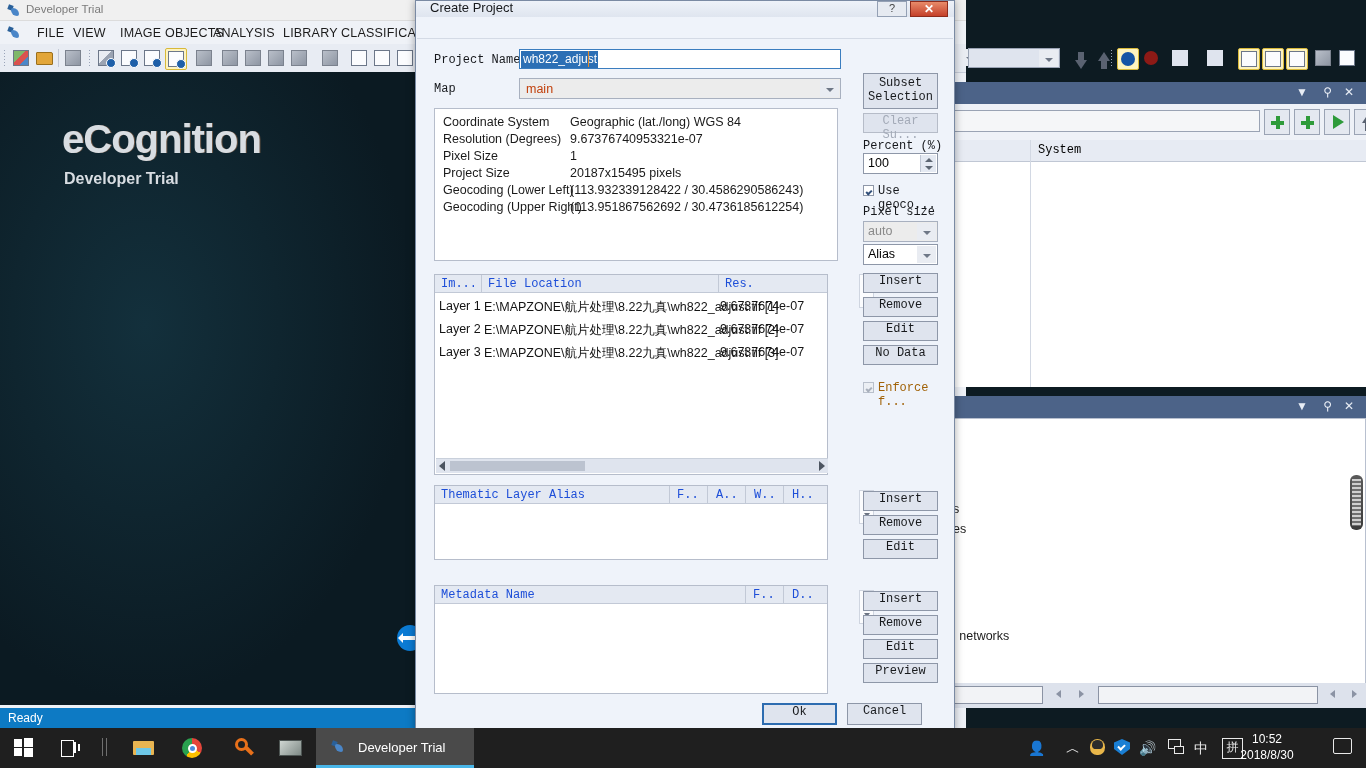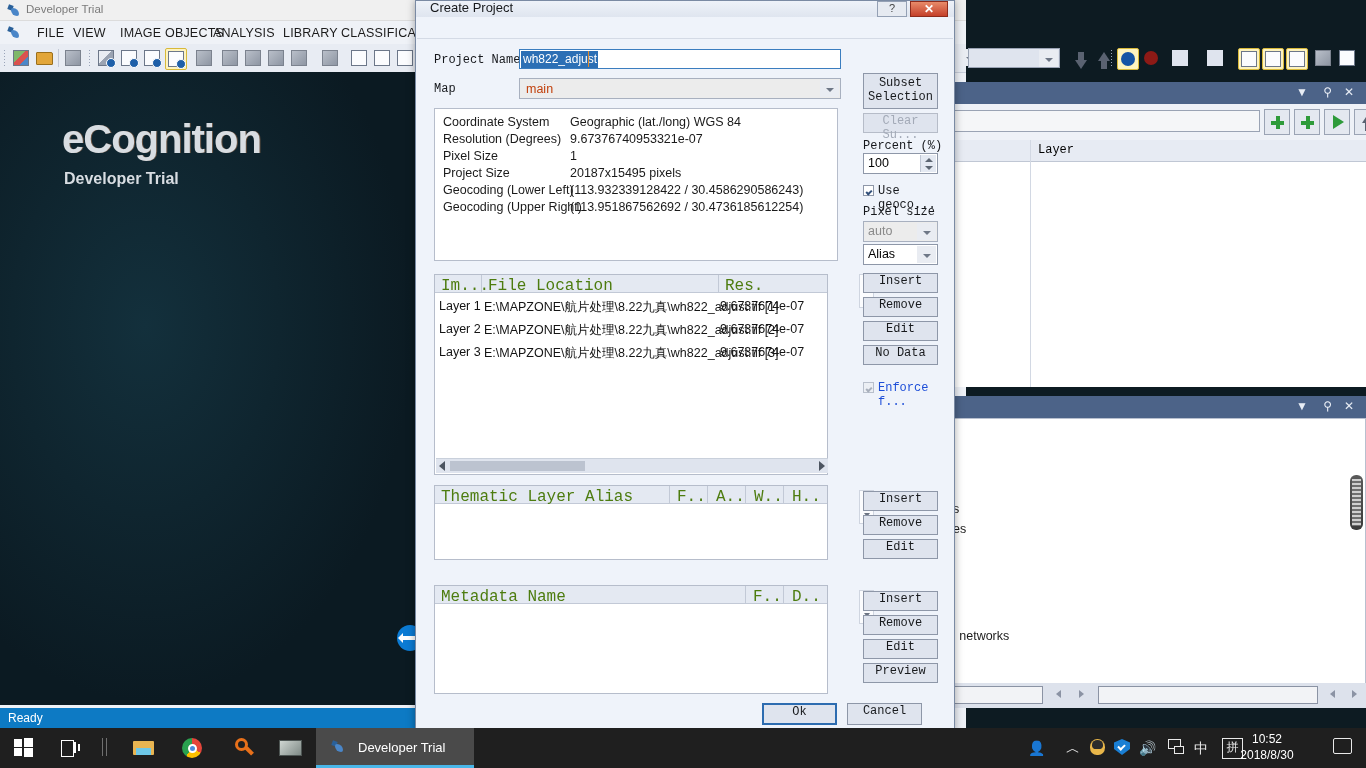--- a/index.html
+++ b/index.html
@@ -119,21 +119,21 @@
      border:1px solid #94a0b4;box-sizing:border-box;text-align:center;font-size:11px;color:#444;}
   #dlg-close{position:absolute;right:6px;top:0;width:38px;height:16px;
      background:linear-gradient(#e88b6a,#c5402a);border:1px solid #8d2b1c;box-sizing:border-box;
      color:#fff;text-align:center;font-size:12px;font-weight:bold;line-height:14px;}
 
   #dlg-menubar{position:absolute;left:0;top:16px;width:538px;height:21px;background:#fff;}
   #dlg-menubar .dmi{position:absolute;top:3px;font-size:12.5px;color:#121212;cursor:default;}
   #dlg-menu-sep{position:absolute;left:1px;top:37px;width:536px;height:1px;background:#d4dae5;}
 
   .lbl{position:absolute;font-family:"Liberation Mono",monospace;font-size:12px;color:#16181c;}
-  .lbl.dis{color:#1d4ed8;}
+  .lbl.dis{color:#a16207;}
 
   #project-name-input{position:absolute;left:103px;top:48px;width:322px;height:20px;
      background:#fff;border:1px solid #3b7dbf;box-sizing:border-box;}
   #project-name-sel{position:absolute;left:1px;top:1px;height:16px;background:#2c6fb5;
      color:#fff;font-size:12px;padding:1px 1px 0 2px;}
   #pn-caret{position:absolute;left:68px;top:1px;width:1px;height:16px;background:#e08a2a;}
 
   #map-combo{position:absolute;left:103px;top:77px;width:322px;height:21px;background:#ececec;
      border:1px solid #a8b0bf;box-sizing:border-box;}
   #map-combo .cval{position:absolute;left:6px;top:3px;font-size:12.5px;color:#c2410c;}
@@ -141,21 +141,21 @@
   .cbtn::after{content:"";position:absolute;left:6px;top:8px;width:0;height:0;
      border-left:4px solid transparent;border-right:4px solid transparent;border-top:4px solid #6e7786;}
 
   #info-box{position:absolute;left:18px;top:107px;width:404px;height:153px;background:#fff;
      border:1px solid #b6bdcb;box-sizing:border-box;}
   #info-box .k{position:absolute;left:8px;font-size:12.5px;color:#1a1a1a;}
   #info-box .v{position:absolute;left:135px;font-size:12.5px;color:#1a1a1a;}
 
   .listbox{position:absolute;background:#fff;border:1px solid #b6bdcb;box-sizing:border-box;}
   .lb-head{position:absolute;left:0;top:0;height:17px;background:#e4e9f2;
-     border-bottom:1px solid #c2c9d6;font-family:"Liberation Mono",monospace;font-size:16px;color:#4d7c0f;}
+     border-bottom:1px solid #c2c9d6;font-family:"Liberation Mono",monospace;font-size:12px;color:#1d4ed8;}
   .lb-head .hc{position:absolute;top:2px;}
   .hsep{position:absolute;top:0;width:1px;height:17px;background:#c2c9d6;}
   .lrow{position:absolute;font-size:12.5px;color:#141414;}
 
   #lyr-hscroll{position:absolute;left:1px;bottom:1px;width:392px;height:14px;background:#dfe4ee;
      border-top:1px solid #c9d0db;}
   #lyr-hthumb{position:absolute;left:14px;top:2px;width:135px;height:10px;background:#bcc3d0;}
   .sc-ar{position:absolute;top:2px;width:0;height:0;border-top:5px solid transparent;
      border-bottom:5px solid transparent;}
 
@@ -340,21 +340,21 @@
     <span class="gbtn" style="left:374px;">
         <i class="tri"></i>
       </span>
     <span class="gbtn" style="left:404px;">
         <i class="arrw up"></i>
       </span>
 
   </div>
   <div class="abs" id="panel1-grid">
     <div class="grid-head">
-      <span class="cell" style="left:88px;">Layer</span>
+      <span class="cell" style="left:88px;">System</span>
     </div>
     <span class="grid-vline" style="left:80px;"></span>
   </div>
 </div>
 
 <div class="abs" id="panel2">
   <div class="panel-title">
     <span class="pctl" style="right:58px;">▼</span>
     <span class="pctl" style="right:34px;">⚲</span>
     <span class="pctl" style="right:12px;">✕</span>

